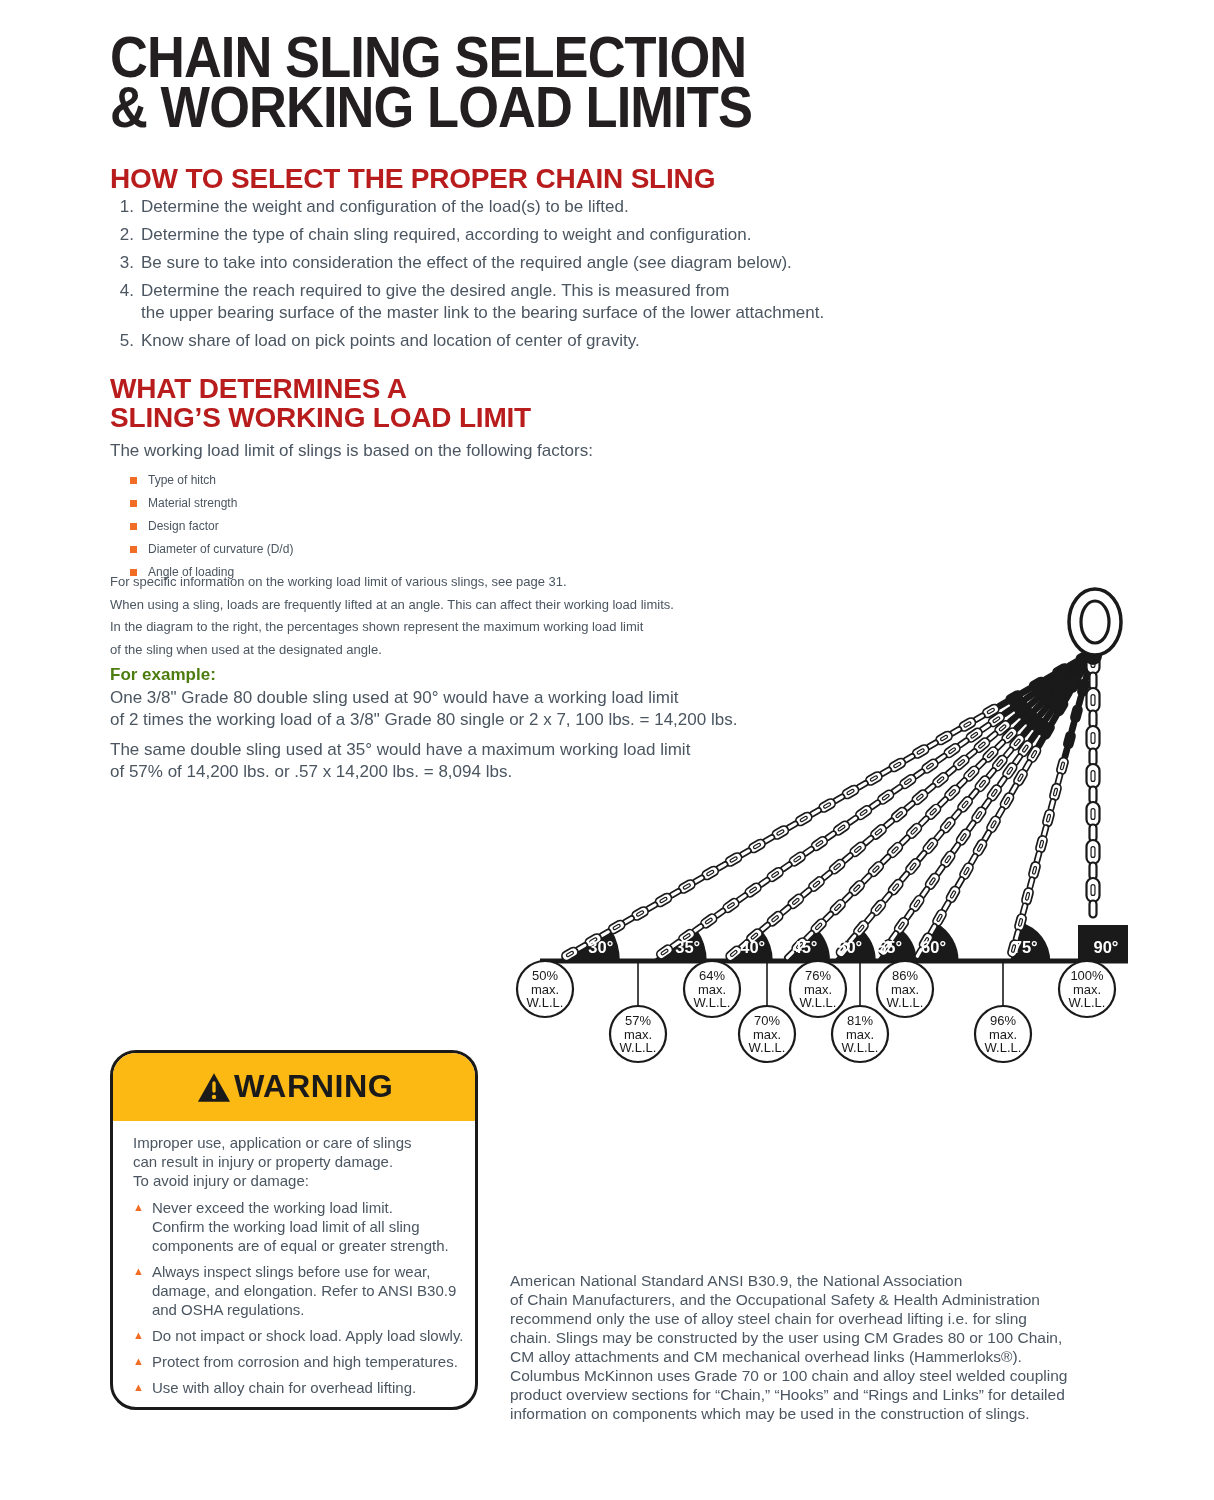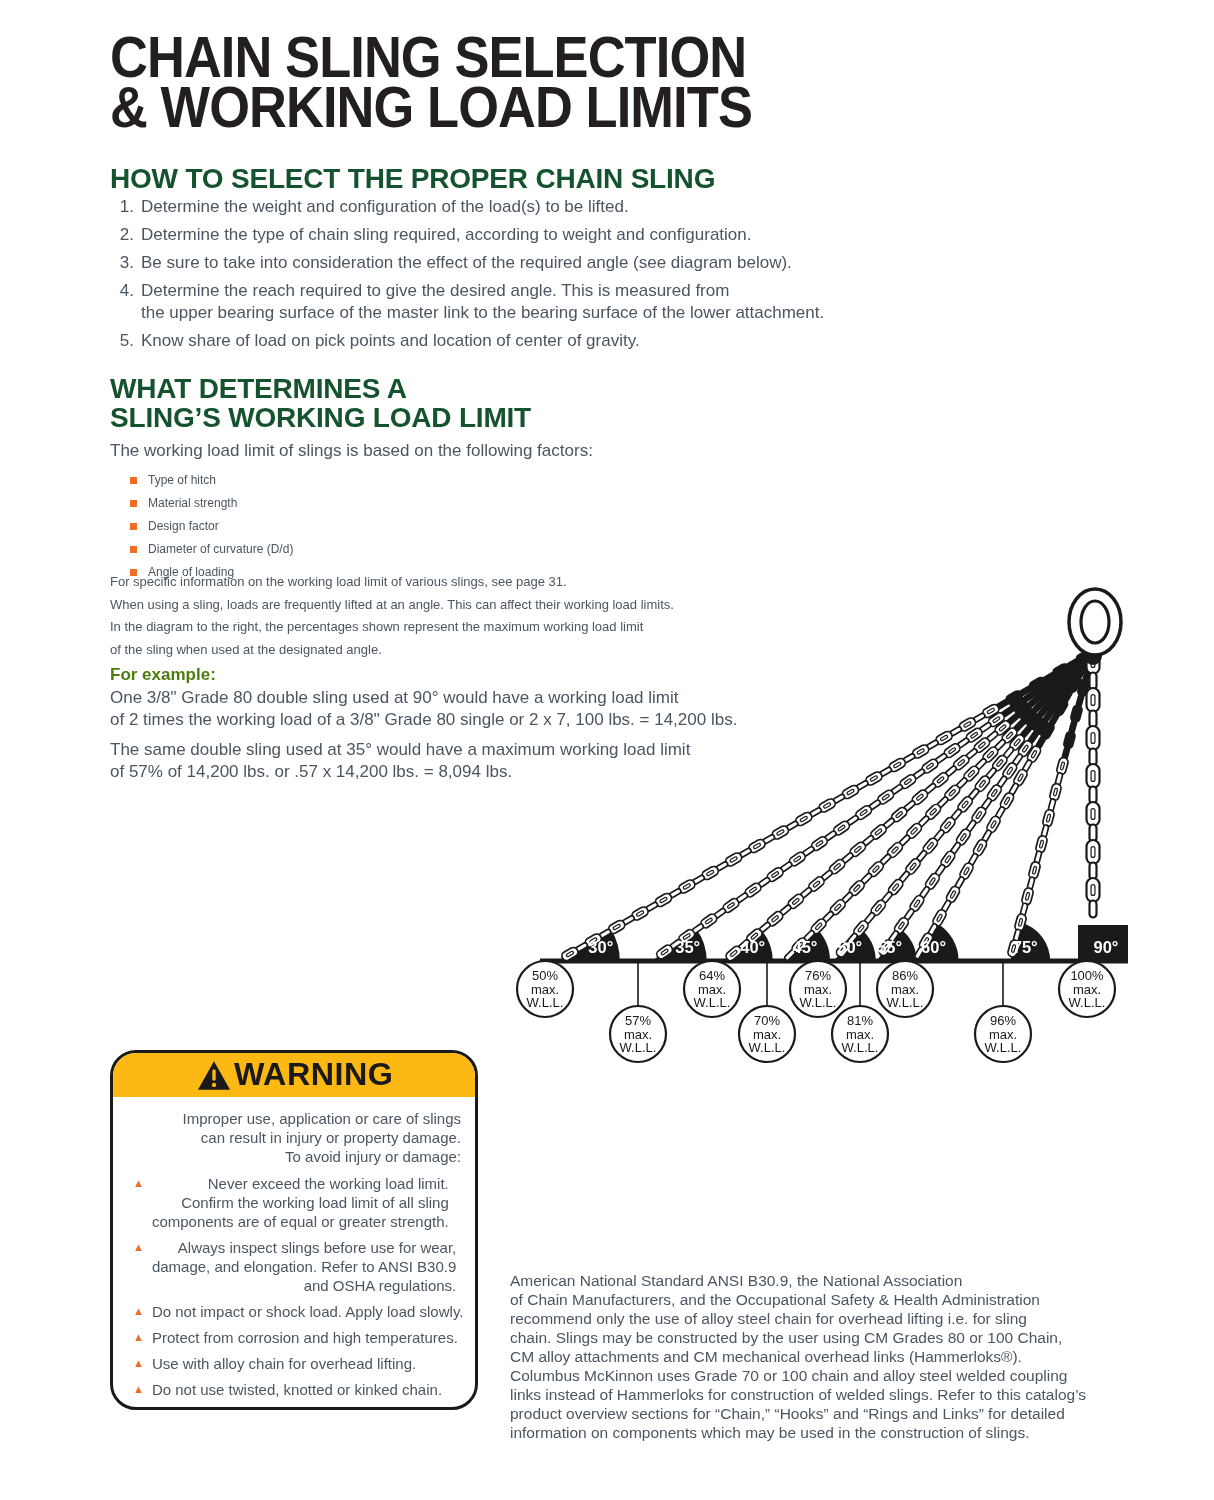--- a/index.html
+++ b/index.html
@@ -11,21 +11,21 @@
   
   #title {
     position:absolute; left:110px; top:32px;
     font-size:57px; font-weight:800; line-height:50px; color:#231f20;
     letter-spacing:-1px; transform:scaleX(0.92); transform-origin:left top;
     white-space:nowrap;
   }
   
   .orange-h {
     position:absolute; left:110px;
-    font-size:28px; font-weight:800; line-height:29px; color:#14532d;
+    font-size:28px; font-weight:800; line-height:29px; color:#b91c1c;
     letter-spacing:-0.2px; white-space:nowrap;
   }
   
   #howto-list { position:absolute; left:110px; top:196px; list-style:none; }
   #howto-list li { display:flex; margin-bottom:6px; font-size:17px; line-height:22px; }
   #howto-list .num { width:24px; text-align:right; margin-right:7px; flex:none; }
   .line { white-space:nowrap; }
   
   #determines { position:absolute; left:110px; top:374px; }
   #det-intro { margin-top:8px; font-size:17px; line-height:22px; white-space:nowrap; }
@@ -40,27 +40,27 @@
   
   #diagram { position:absolute; left:495px; top:578px; }
   .ang-label { font:800 16.5px "Liberation Sans", sans-serif; fill:#ffffff; }
   .wll-text  { font:400 13px "Liberation Sans", sans-serif; fill:#1a1a1a; }
   
   #warning-box {
     position:absolute; left:110px; top:1050px; width:368px; height:360px;
     border:3px solid #1a1a1a; border-radius:26px; overflow:hidden; background:#fff;
   }
   #warning-header {
-    height:44px; background:#fcb813; display:flex; align-items:center; justify-content:center; gap:6px;
+    height:68px; background:#fcb813; display:flex; align-items:center; justify-content:center; gap:6px;
   }
   #warning-title {
     font-size:31px; font-weight:800; color:#1a1a1a; letter-spacing:0.5px;
     transform:scaleX(1.04); transform-origin:center;
   }
-  #warning-body { padding:12px 14px 0 20px; color:#4b5661;text-align:right; }
+  #warning-body { padding:12px 14px 0 20px; color:#4b5661; }
   #warning-intro { font-size:15px; line-height:19px; margin-bottom:8px; }
   #warning-bullets { list-style:none; }
   #warning-bullets li { display:flex; margin-bottom:7px; font-size:15px; line-height:19px; }
   #warning-bullets .tri { color:#f16c24; font-size:11px; line-height:19px; margin-right:8px; flex:none; }
   
   #standards { position:absolute; left:510px; top:1247px; font-size:15.5px; line-height:19px;margin-top:24px; }
 </style>
 </head>
 <body>
 
@@ -708,18 +708,17 @@
     </div>
   </div>
 
   <div id="standards">
       <div class="line">American National Standard ANSI B30.9, the National Association</div>
       <div class="line">of Chain Manufacturers, and the Occupational Safety &amp; Health Administration</div>
       <div class="line">recommend only the use of alloy steel chain for overhead lifting i.e. for sling</div>
       <div class="line">chain. Slings may be constructed by the user using CM Grades 80 or 100 Chain,</div>
       <div class="line">CM alloy attachments and CM mechanical overhead links (Hammerloks®).</div>
       <div class="line">Columbus McKinnon uses Grade 70 or 100 chain and alloy steel welded coupling</div>
-      <div class="line">links instead of Hammerloks for construction of welded slings. Refer to this catalog’s</div>
       <div class="line">product overview sections for “Chain,” “Hooks” and “Rings and Links” for detailed</div>
       <div class="line">information on components which may be used in the construction of slings.</div>
     </div>
 
 </div>
 
 </body></html>

